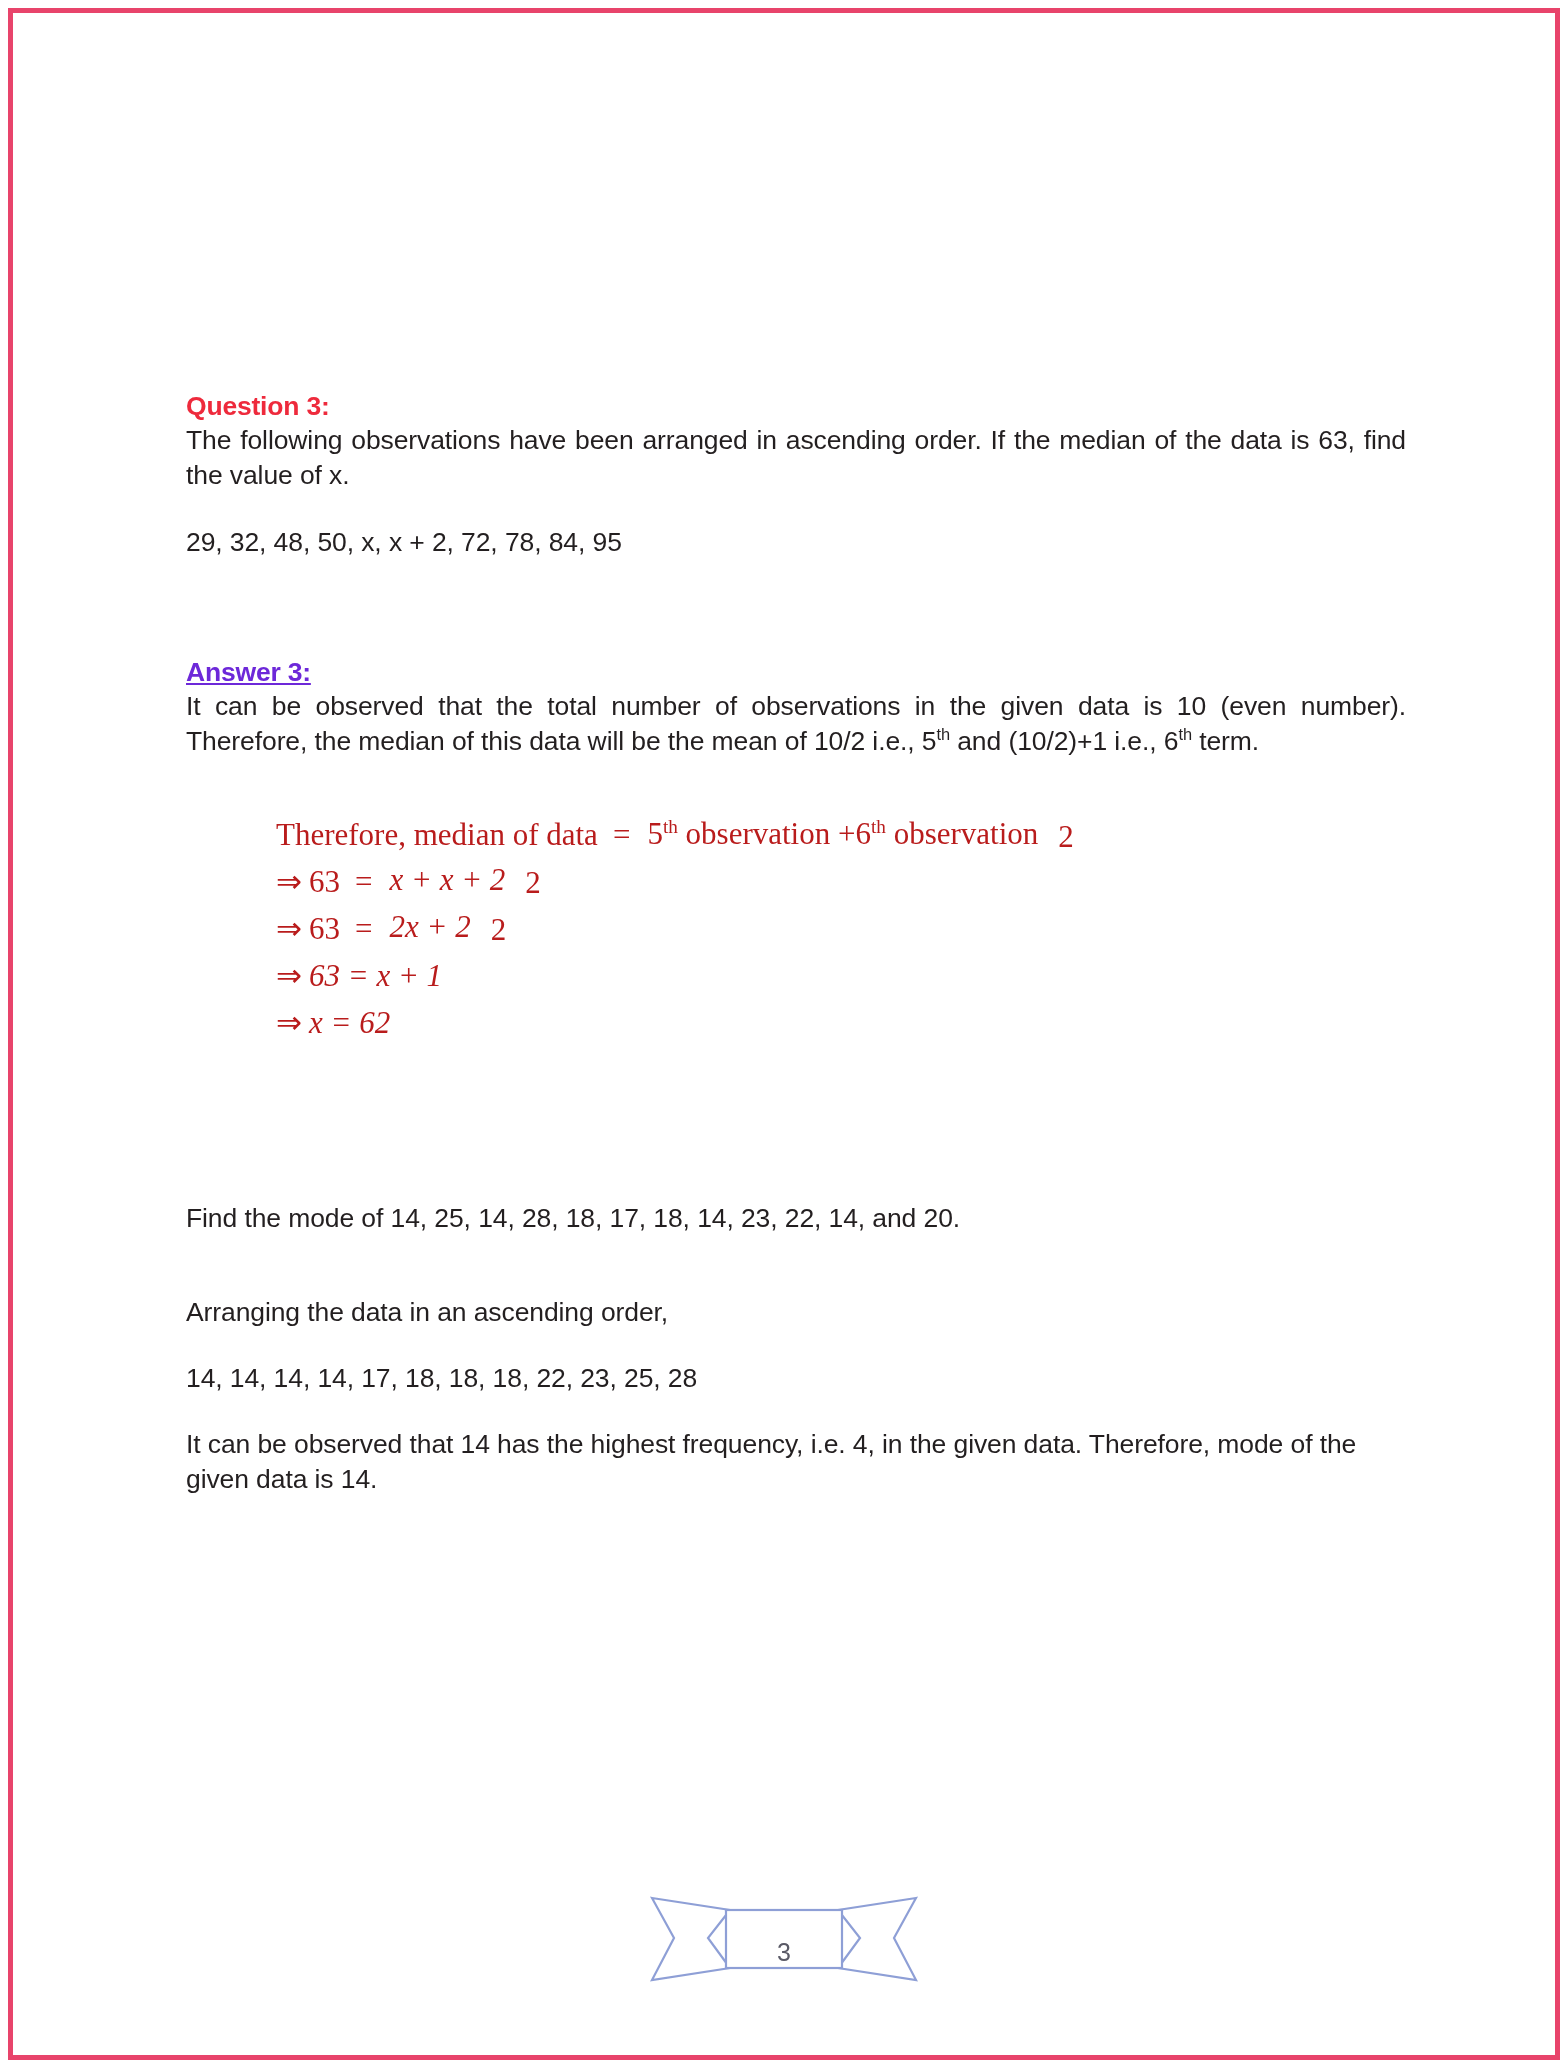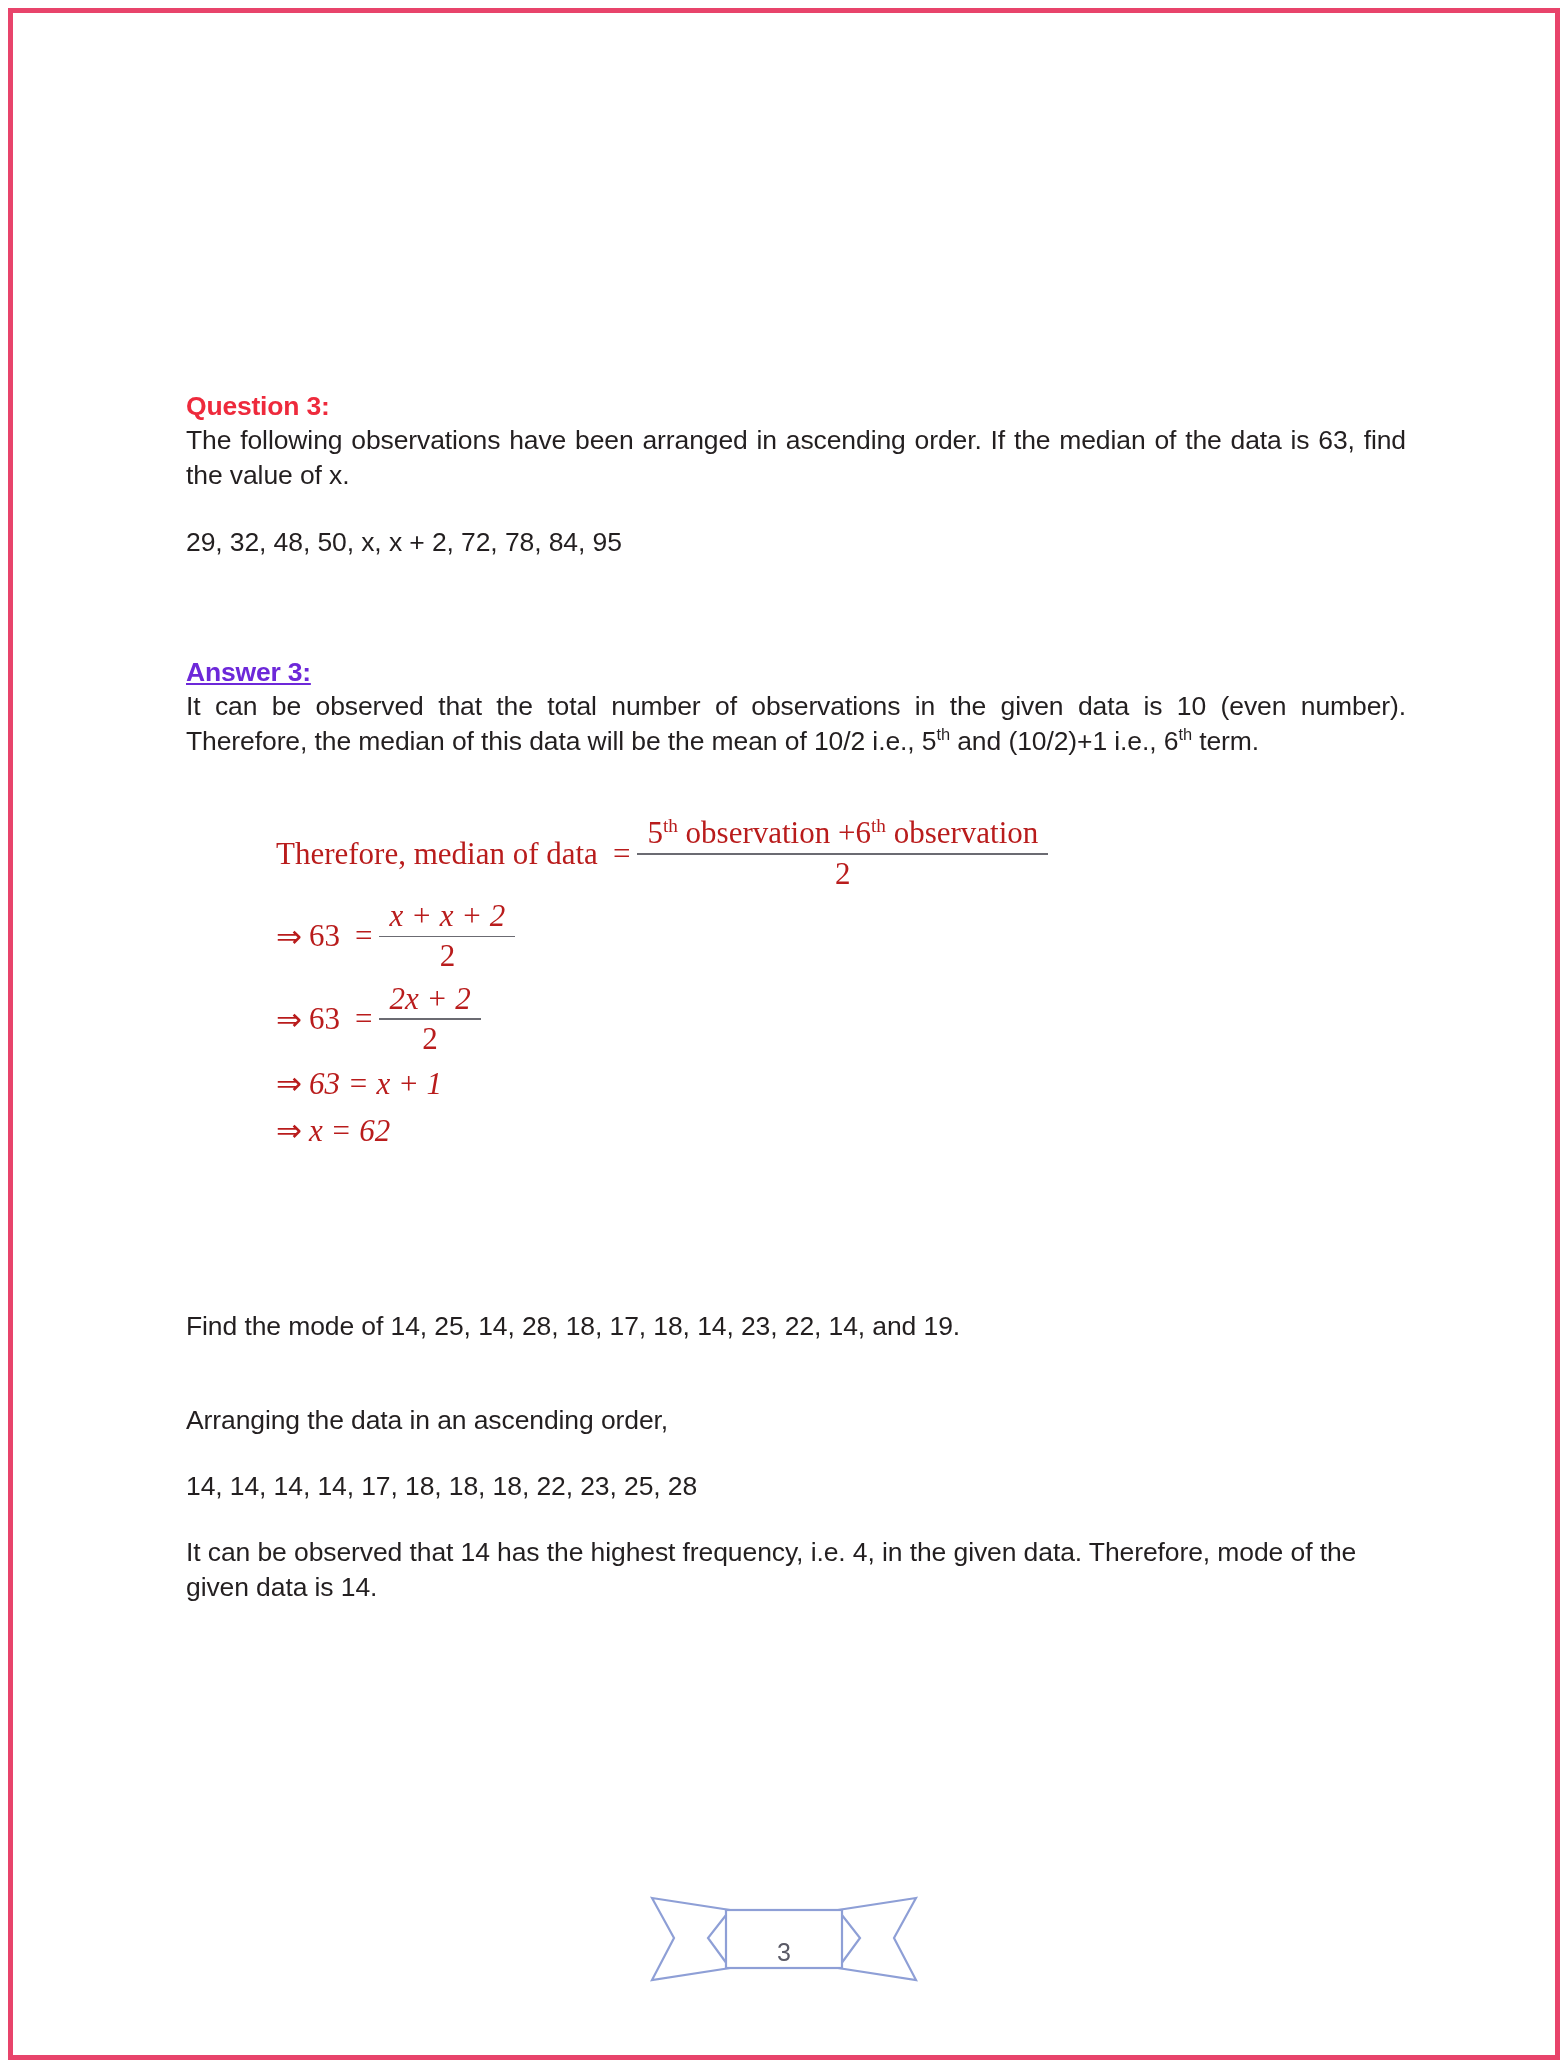--- a/index.html
+++ b/index.html
@@ -92,21 +92,21 @@
     padding-right: 8px;
   }
   .math-arrow {
     font-size: 31px;
     padding-right: 7px;
   }
   .math-eq { font-size: 31px; padding: 0 7px; }
 
   .frac {
     display: inline-flex;
-    flex-direction: column;
+    flex-direction: row;
     align-items: center;
     text-align: center;
     vertical-align: middle;
   }
   .frac .num {
     font-size: 31px;
     padding: 0 10px 3px 10px;
     white-space: nowrap;
     line-height: 1.05;
   }
@@ -219,21 +219,21 @@
     <div class="math-row">
       <span class="math-arrow">⇒</span>
       <span class="math-lead mi">x = 62</span>
     </div>
 
   </div>
 
   <div class="block-gap-xl"></div>
 
   <div>
-    <div class="body-text nojust">Find the mode of 14, 25, 14, 28, 18, 17, 18, 14, 23, 22, 14, and 19.</div>
+    <div class="body-text nojust">Find the mode of 14, 25, 14, 28, 18, 17, 18, 14, 23, 22, 14, and 20.</div>
   </div>
 
   <div class="block-gap-md"></div>
 
   <div>
     <div class="body-text nojust">Arranging the data in an ascending order,</div>
     <div class="para-gap"></div>
     <div class="body-text nojust">14, 14, 14, 14, 17, 18, 18, 18, 22, 23, 25, 28</div>
     <div class="para-gap"></div>
     <div class="body-text nojust">It can be observed that 14 has the highest frequency, i.e. 4, in the given data. Therefore, mode of the given data is 14.</div>

